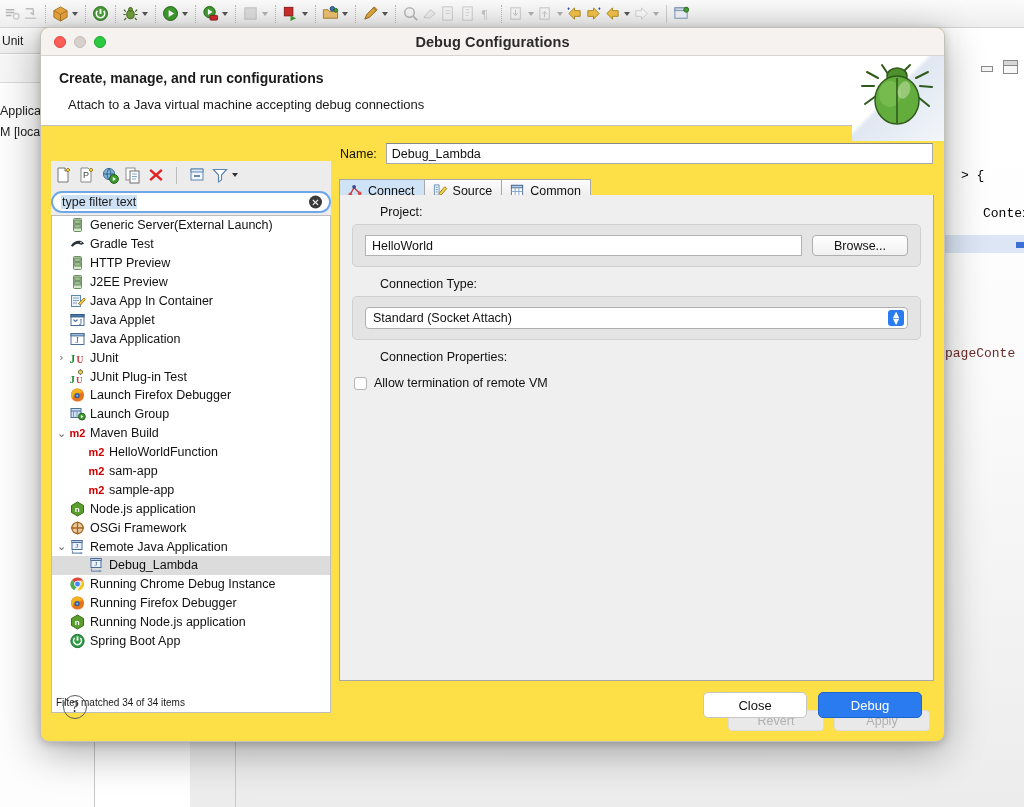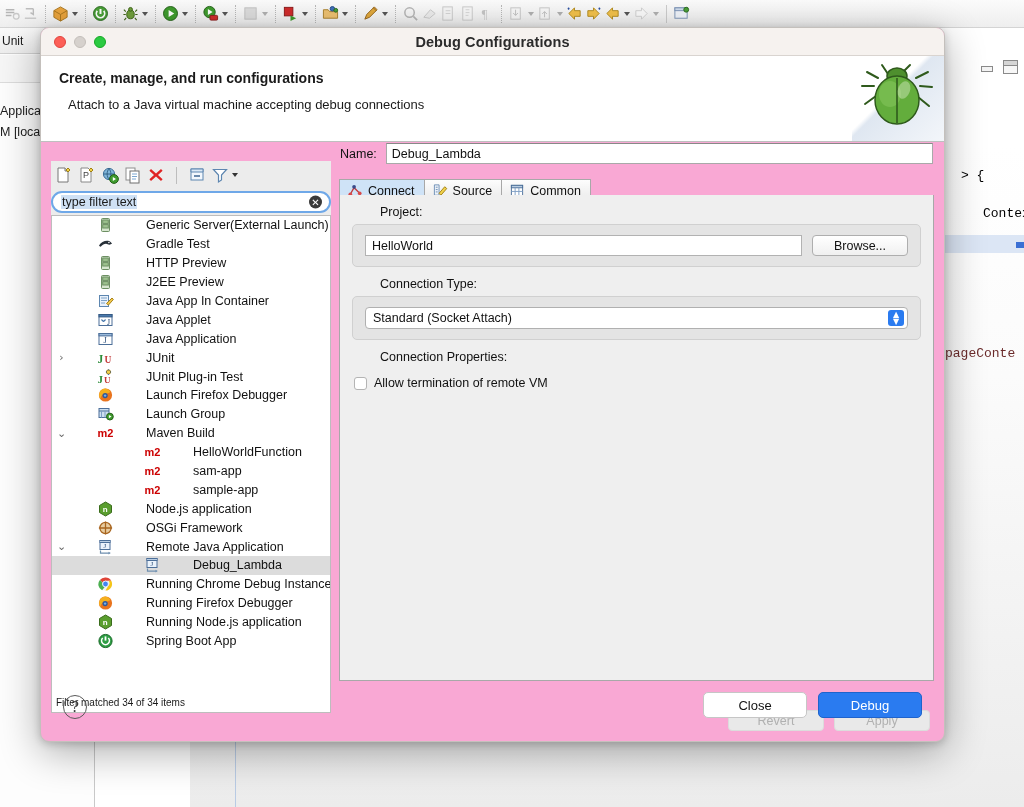--- a/index.html
+++ b/index.html
@@ -90,21 +90,21 @@
     background: #b9cbe4;
   }
   .ide-bottom-shade{
     position:absolute; left:95px; right:0; top:118px; bottom:0;
     background: linear-gradient(180deg,#ffffff 0%, #fbfbfb 35%, #ececec 100%);
   }
 
   
   #dialog {
     position: absolute; left: 40px; top: 27px; width: 905px; height: 715px;
-    background: #f9a8d4;
+    background: #fde047;
     border-radius: 9px;
     box-shadow: 0 10px 40px rgba(0,0,0,0.33), 0 2px 8px rgba(0,0,0,0.18);
     overflow: hidden;
     border: 1px solid #c4c0bc;
   }
   .titlebar {
     height: 28px; background: #f6f2ef;
     border-bottom: 1px solid #d9d4d0;
     display: flex; align-items: center; position: relative;
   }
@@ -113,21 +113,21 @@
   .tl.red { background: #fc5f57; border: 1px solid #e0443e; }
   .tl.yellow { background: #d6d1cd; border: 1px solid #c3beba; }
   .tl.green { background: #2bca42; border: 1px solid #16a825; }
   .title-text {
     position: absolute; left: 0; right: 0; text-align: center;
     font-size: 14.5px; font-weight: bold; color: #2b2b2b;
     letter-spacing: .1px;
   }
 
   .header {
-    height: 86px; background: #ffffff; position: relative;
+    height: 70px; background: #ffffff; position: relative;
     border-bottom: 1px solid #bfbfbf;
     padding: 14px 0 0 18px;
   }
   .header h1 { font-size: 14px; font-weight: bold; color: #1a1a1a; }
   .header p { font-size: 13px; color: #1a1a1a; margin-top: 11px; margin-left: 9px; }
   .header-bug {
     position: absolute; right: 0; top: 0; width: 92px; height: 85px;
     background: linear-gradient(135deg,#ffffff 0%, #ffffff 42%, #dfe7f1 46%, #f3f6fa 100%);
     overflow:hidden;
   }
@@ -162,21 +162,21 @@
   .tree-panel {
     position: absolute; top: 54px; left: 0; right: 0; bottom: 0;
     background: #ffffff; border: 1px solid #bdbdbd;
   }
   .tree-list {
     position: absolute; left: 0; right: 0; top: 0; bottom: 24px;
     overflow: hidden;
   }
   .tree-row {
     height: 18.9px; display: flex; align-items: center;
-    font-size: 12.5px; color: #111; padding-left: 2px; white-space: nowrap; gap: 28px;
+    font-size: 12.5px; color: #111; padding-left: 2px; white-space: nowrap;
   }
   .tree-row.selected { background: #dcdcdc; }
   .tw {
     width: 15px; text-align: center; font-size: 11px; color: #666; flex: 0 0 15px;
     font-family: "DejaVu Sans", sans-serif;
   }
   .t-ico { width: 17px; height: 16px; margin-right: 4px; position: relative;
            flex: 0 0 17px; display: inline-block; }
   .tree-status {
     position: absolute; left: 4px; bottom: 4px; font-size: 10px; color: #1a1a1a;

